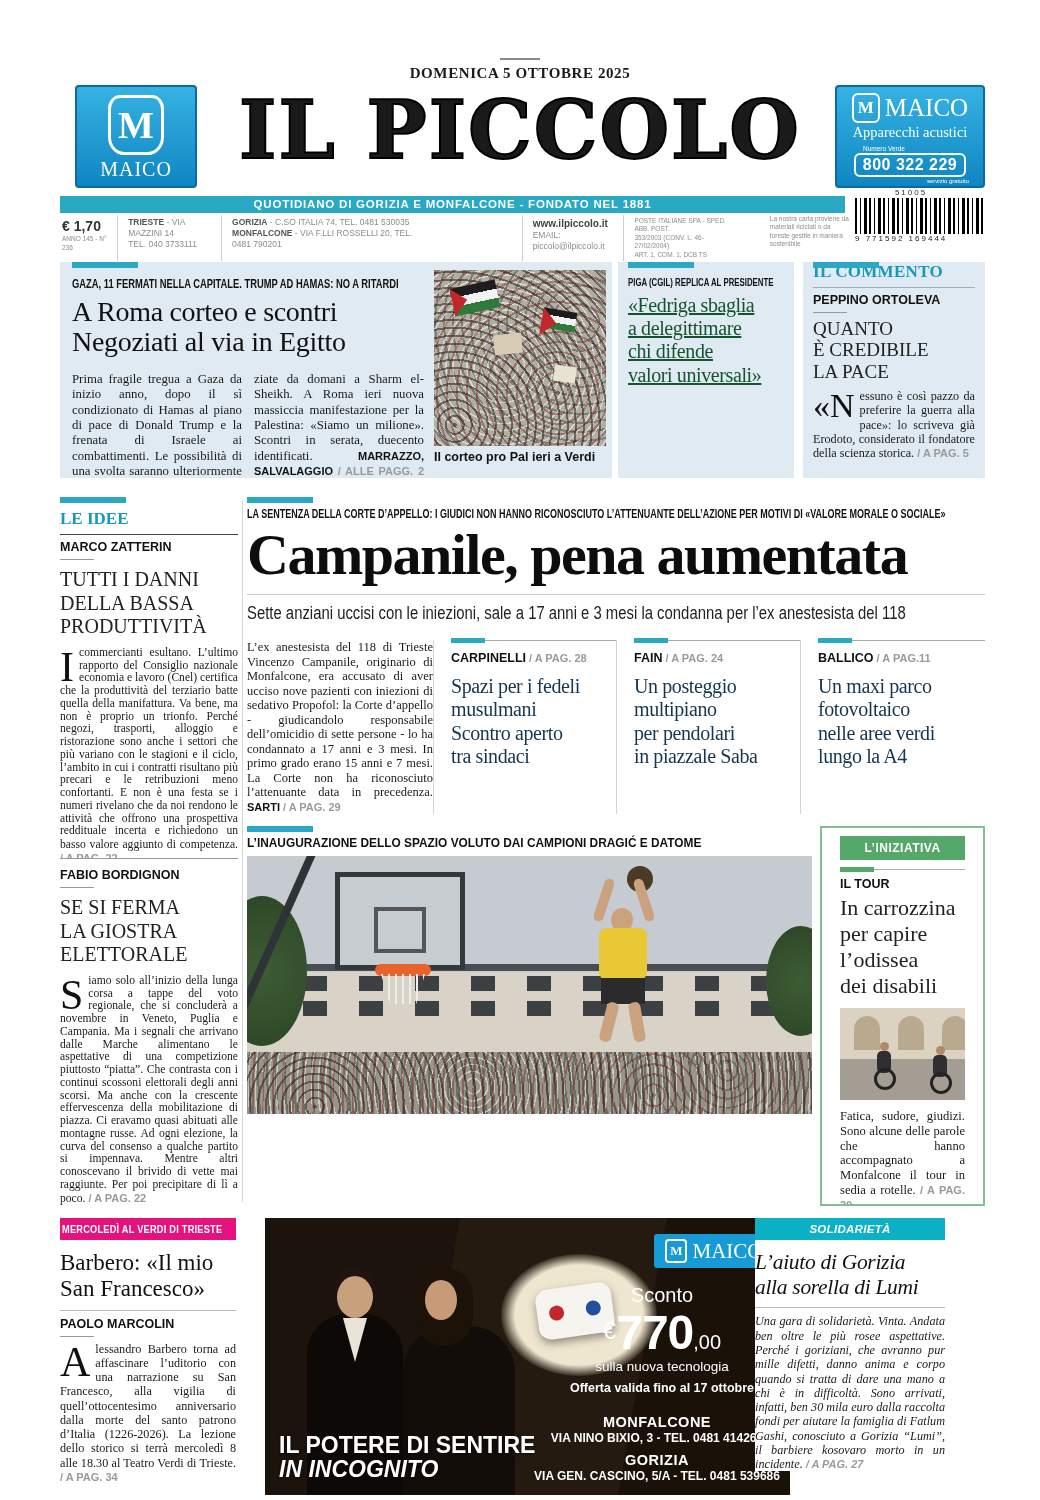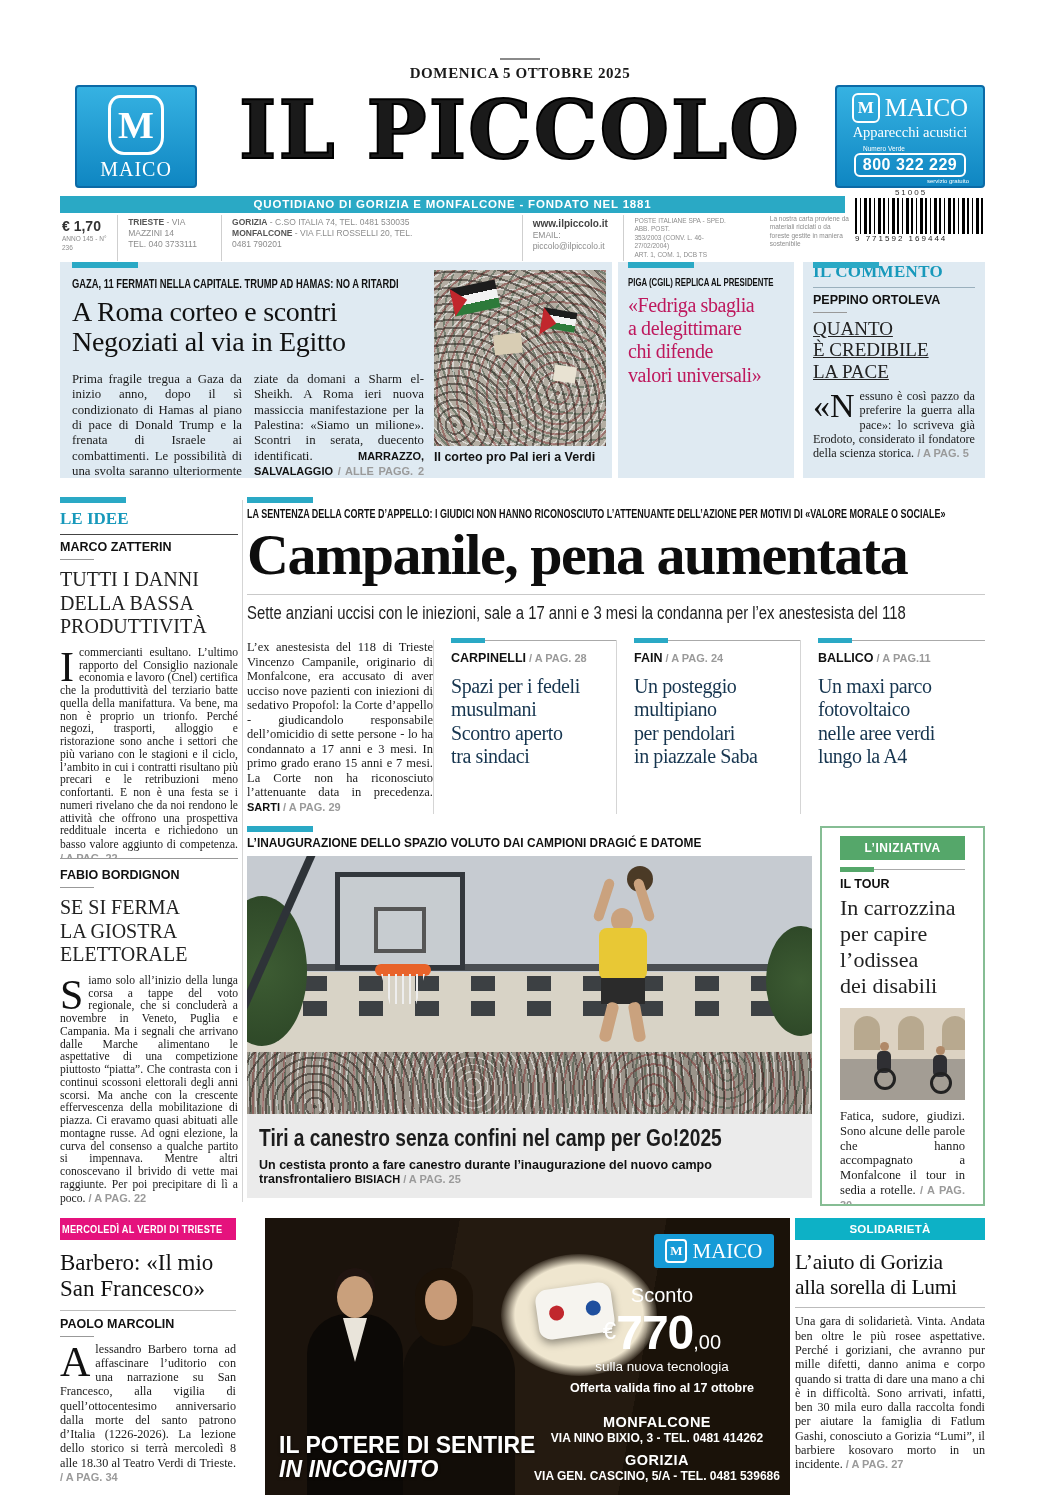--- a/index.html
+++ b/index.html
@@ -65,28 +65,28 @@
      repeating-radial-gradient(circle at 12% 88%,rgba(40,34,28,.55) 0 2px,transparent 2px 8px),
      repeating-radial-gradient(circle at 72% 70%,rgba(120,40,40,.45) 0 2px,transparent 2px 10px),
      repeating-radial-gradient(circle at 40% 55%,rgba(255,255,255,.5) 0 1.5px,transparent 1.5px 7px),
      repeating-radial-gradient(circle at 85% 30%,rgba(30,60,40,.4) 0 2px,transparent 2px 9px);}
   .pal-flag{position:absolute;width:46px;height:28px;transform:rotate(-12deg);
             background:linear-gradient(180deg,#1d1d1d 0 33%,#f2f2f2 33% 66%,#2d7a3a 66% 100%);}
   .pal-flag:before{content:"";position:absolute;left:0;top:0;border-top:14px solid transparent;border-bottom:14px solid transparent;border-left:15px solid #c1272d;}
   .sign{position:absolute;background:#d8cdb4;}
   .photo-caption{position:absolute;right:6px;top:188px;width:172px;font-weight:bold;font-size:12.5px;color:#111;}
   .box-fedriga{left:618px;width:176px;height:216px;padding:14px 10px 8px;}
-  .fedriga-headline{font-family:"Liberation Serif",serif;font-size:20px;line-height:1.16;letter-spacing:-.4px;margin:6px 0 8px;color:#be185d;}
+  .fedriga-headline{font-family:"Liberation Serif",serif;font-size:20px;line-height:1.16;letter-spacing:-.4px;margin:6px 0 8px;color:#14532d;text-decoration:underline;}
   .smallbody{font-family:"Liberation Serif",serif;font-size:12.2px;line-height:1.18;}
   .box-commento{left:803px;width:182px;height:216px;padding:0 10px 8px;}
   .commento-label{font-family:"Liberation Serif",serif;font-weight:bold;font-size:17px;color:#1899bb;letter-spacing:.3px;}
   .rule-full{border-top:1px solid #9ab0bd;margin:5px 0;}
   .byline{font-weight:bold;font-size:12.5px;color:#111;}
   .rule-short{width:34px;border-top:1px solid #999;margin:5px 0;}
-  .commento-headline{font-family:"Liberation Serif",serif;font-size:19px;line-height:1.12;color:#222;margin:4px 0 7px;text-decoration:underline;}
+  .commento-headline{font-family:"Liberation Serif",serif;font-size:19px;line-height:1.12;color:#222;margin:4px 0 7px;}
   
   .leftcol{position:absolute;left:60px;width:178px;background:#fff;}
   .le-idee{top:497px;padding-top:10px;}
   .le-idee .tab2{position:absolute;top:0;left:0;width:66px;height:6px;background:#2aa9c5;}
   .col-label{font-family:"Liberation Serif",serif;font-weight:bold;font-size:17px;color:#1899bb;margin:2px 0 4px;}
   .oped-headline{font-family:"Liberation Serif",serif;font-size:20px;line-height:1.18;color:#222;margin:8px 0;}
   .oped-body{font-family:"Liberation Serif",serif;font-size:11.6px;line-height:1.1;}
   .bordignon{top:858px;border-top:1px solid #999;padding-top:9px;}
   
   .main-story{position:absolute;left:247px;top:497px;width:738px;padding-top:10px;background:#fff;}
@@ -174,21 +174,21 @@
   .ad-amount .big{font-size:48px;font-weight:bold;letter-spacing:-1px;}
   .ad-amount .cents{font-size:20px;}
   .ad-note{font-size:13.5px;margin-top:2px;}
   .ad-validity{font-size:12.5px;margin-top:7px;font-weight:bold;}
   .ad-addr{position:absolute;right:8px;bottom:12px;width:250px;text-align:center;color:#fff;font-weight:bold;}
   .ad-addr .city{font-size:14.5px;letter-spacing:.5px;}
   .ad-addr .street{font-size:12px;margin:1px 0 7px;}
   .ad-tagline{position:absolute;left:14px;bottom:14px;color:#fff;font-weight:bold;font-size:23px;line-height:1.05;
               text-shadow:0 1px 3px rgba(0,0,0,.6);}
   .ad-tagline .t2{font-style:italic;}
-  .solidarieta{position:absolute;left:795px;top:1218px;width:190px;background:#fff;}
+  .solidarieta{position:absolute;left:755px;top:1218px;width:190px;background:#fff;font-style:italic;}
   .soli-headline{font-family:"Liberation Serif",serif;font-size:21.5px;line-height:1.15;letter-spacing:-.3px;color:#111;margin:10px 0 8px;}
 </style>
 </head>
 <body>
 
 <div class="page">
 
   <div class="date-wrap">
     <div class="date-rule"></div>
     <div class="date">DOMENICA 5 OTTOBRE 2025</div>
@@ -372,24 +372,20 @@
       <div class="net"></div>
       <div class="ball"></div>
       <div class="p-arm" style="left:352px;top:22px;transform:rotate(18deg);"></div>
       <div class="p-arm" style="left:392px;top:22px;transform:rotate(-18deg);"></div>
       <div class="p-head"></div>
       <div class="p-jersey"></div>
       <div class="p-shorts"></div>
       <div class="p-leg" style="left:356px;top:146px;transform:rotate(14deg);"></div>
       <div class="p-leg" style="left:384px;top:146px;transform:rotate(-10deg);"></div>
     </div>
-    <div class="camp-caption">
-      <div><span class="scale camp-title">Tiri a canestro senza confini nel camp per Go!2025</span></div>
-      <div class="camp-sub"><span>Un cestista pronto a fare canestro durante l’inaugurazione del nuovo campo transfrontaliero </span><span class="sig">BISIACH</span><span class="pageref"> / A PAG. 25</span></div>
-    </div>
   </div>
 
   <div class="iniziativa">
     <div class="iniz-banner">L’INIZIATIVA</div>
     <div class="minirule">
         <div class="seg green"></div>
       </div>
     <div class="byline">IL TOUR</div>
     <div class="iniz-headline pre">In carrozzina
 per capire

